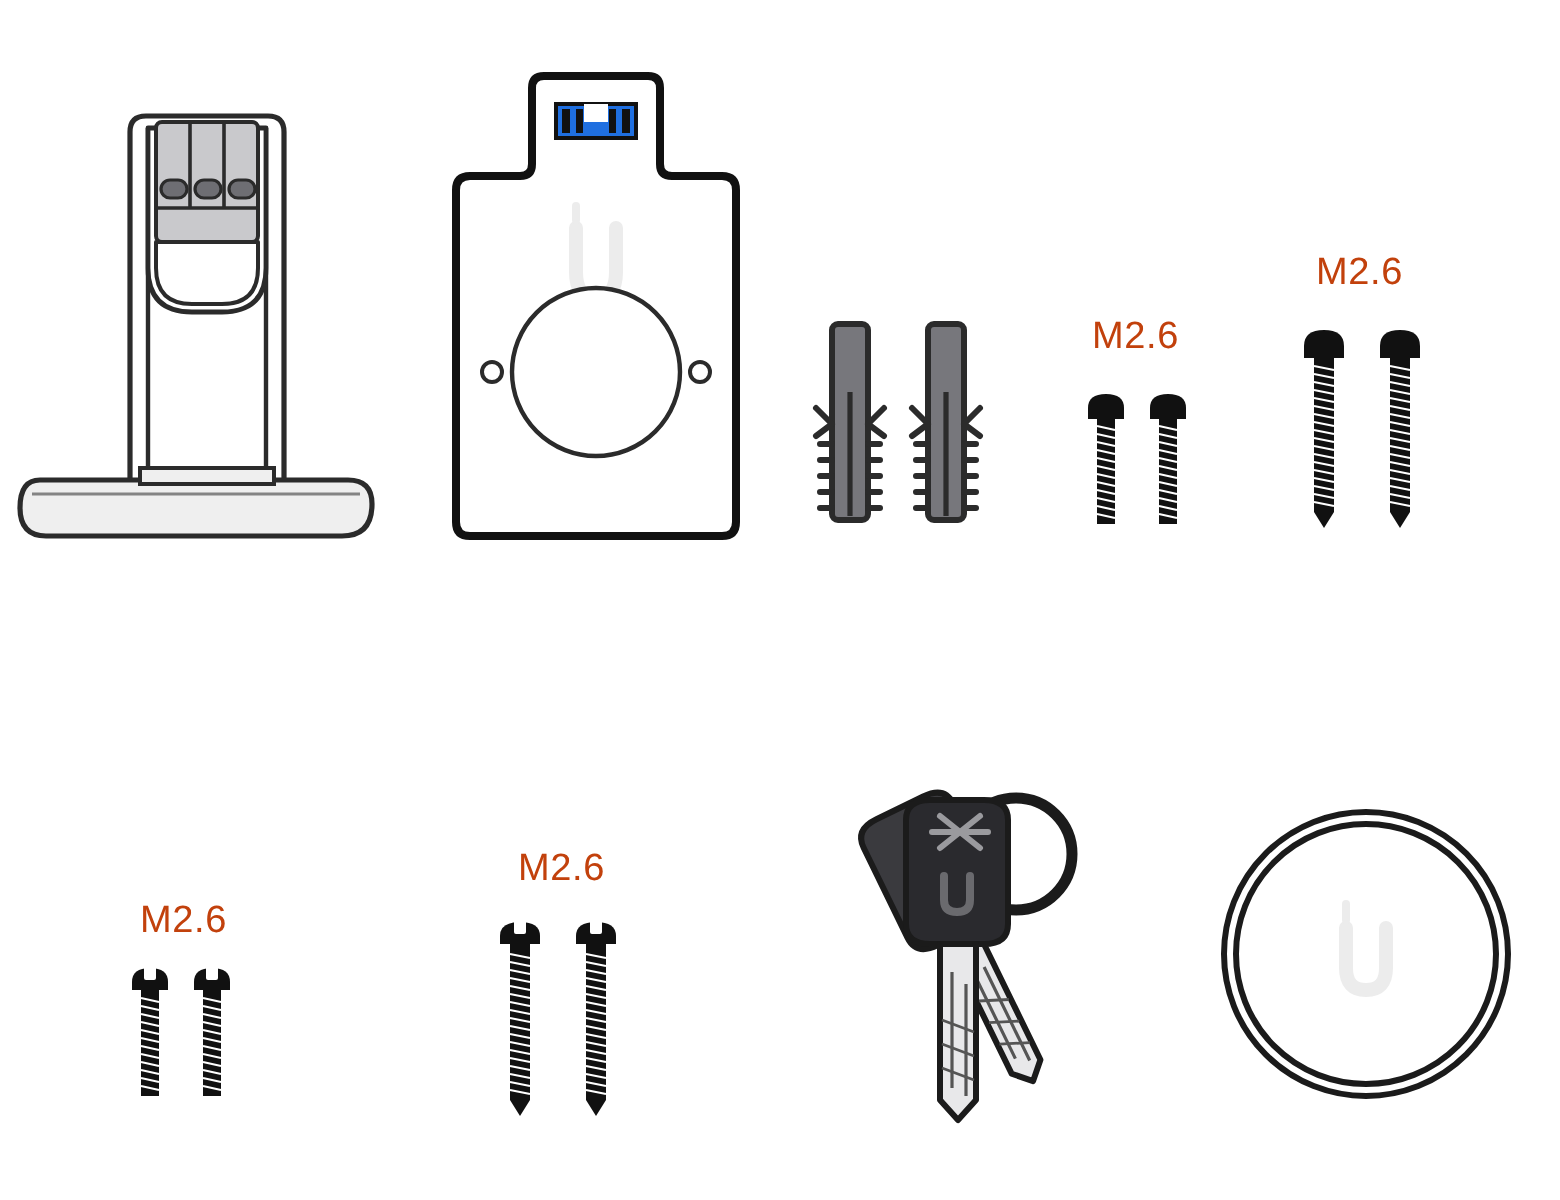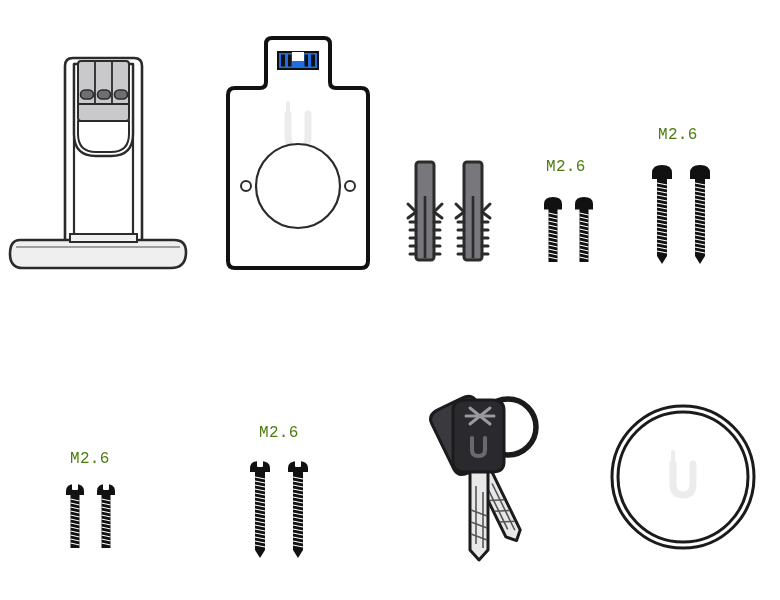--- a/index.html
+++ b/index.html
@@ -15,24 +15,24 @@
     width: 780px;
     height: 600px;
     background: #ffffff;
     overflow: hidden;
   }
   .item {
     position: absolute;
   }
   .label {
     position: absolute;
-    font-family: Liberation Mono, monospace;
-    font-size: 16px;
+    font-family: Liberation Sans, sans-serif;
+    font-size: 19px;
     font-weight: 400;
-    color: #4d7c0f;
+    color: #c2410c;
     letter-spacing: 0.3px;
     white-space: nowrap;
   }
   svg { display: block; overflow: visible; }
 </style>
 </head>
 <body>
 
 <div id="stage">
 

